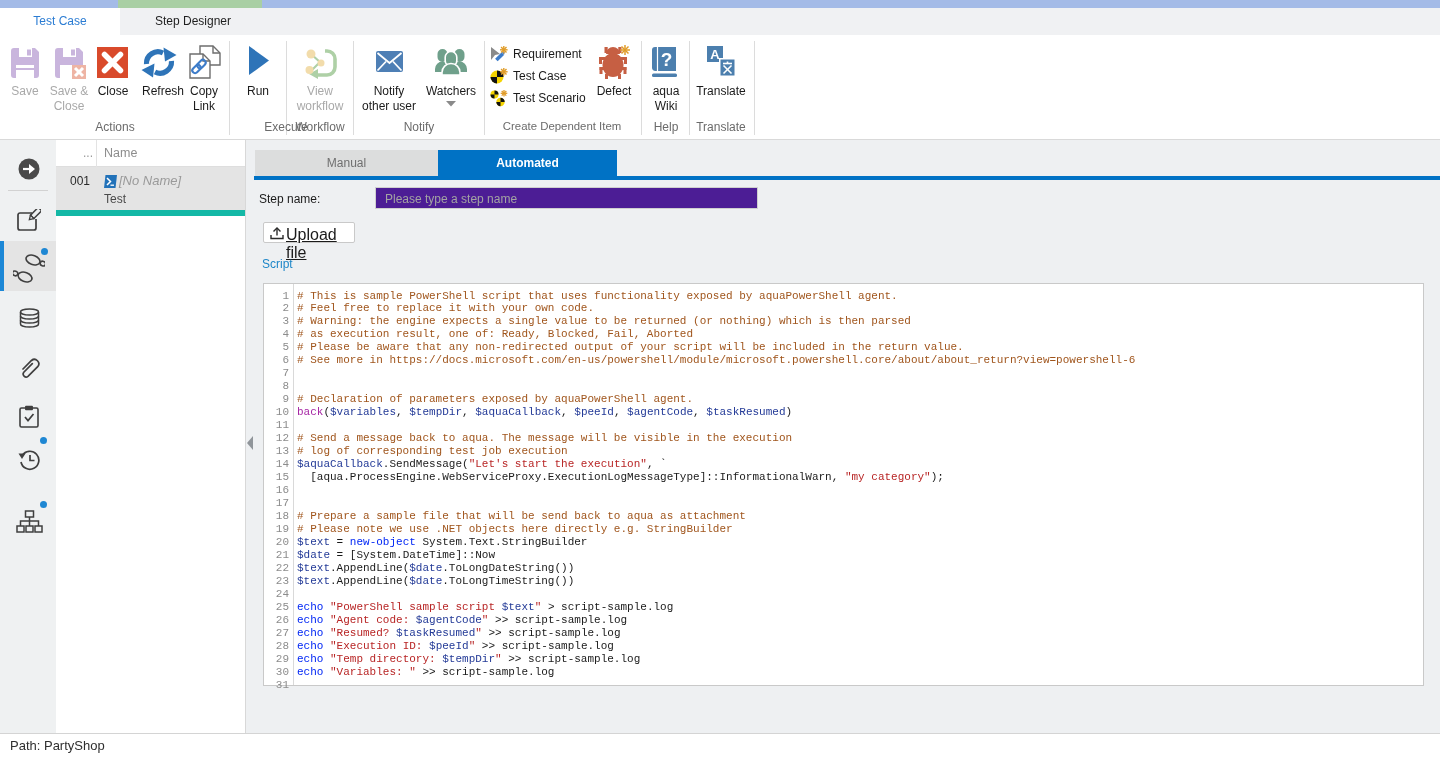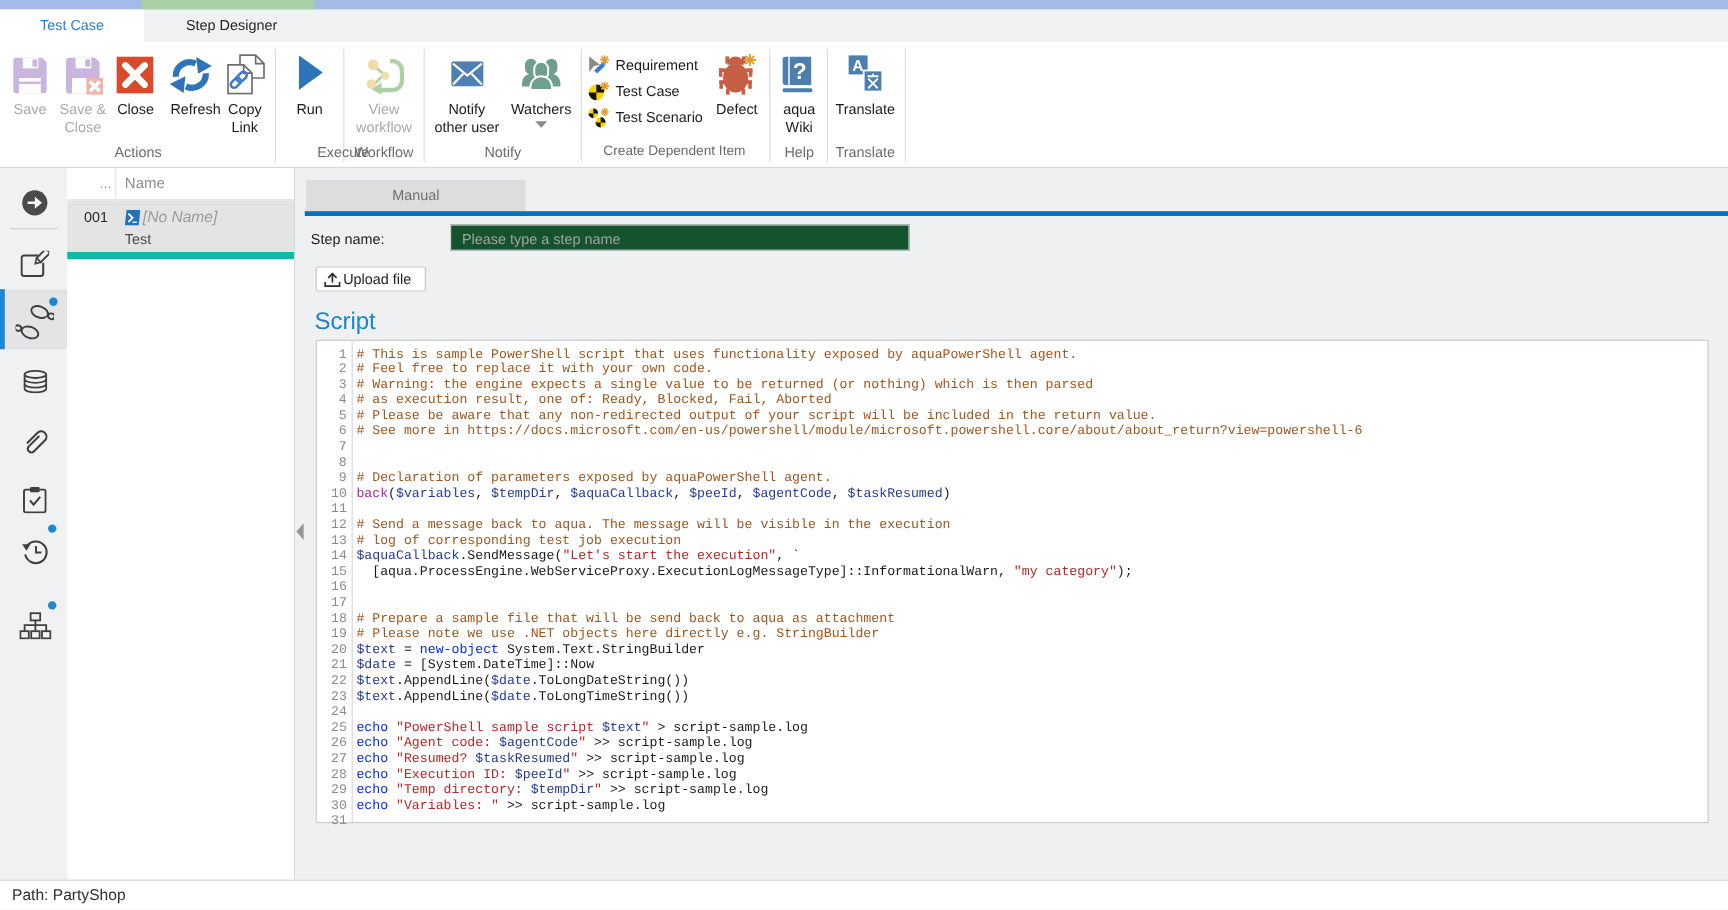--- a/index.html
+++ b/index.html
@@ -28,25 +28,25 @@
 #phead{left:0;top:0;width:189px;height:26px;border-bottom:1px solid #dedede;background:#fff;}
 #pcol{left:40px;top:0;width:1px;height:71px;background:#e3e3e3;}
 #prow{left:0;top:27px;width:189px;height:43px;background:#e4e4e4;border-bottom:6px solid #14b8a6;}
 
 #content{left:246px;top:0;width:1420px;height:593px;background:#eef0f2;}
 .tab{position:absolute;top:10px;height:26px;font-size:12px;text-align:center;line-height:26px;}
 #tabman{left:9px;width:183px;background:#dcdddd;color:#6f6f6f;}
 #tabauto{left:192px;width:179px;background:#0072c5;color:#fff;font-weight:bold;}
 #tabline{left:8px;top:36px;width:1186px;height:4px;background:#0072c5;}
 #steplbl{left:13px;top:52px;font-size:12px;color:#1b1b1b;}
-#stepinput{left:129px;top:47px;width:383px;height:22px;background:#14532d;border:1px solid #cfcfcf;box-sizing:border-box;}
+#stepinput{left:129px;top:47px;width:383px;height:22px;background:#4c1d95;border:1px solid #cfcfcf;box-sizing:border-box;}
 #stepinput span{position:absolute;left:9px;top:4px;font-size:12px;color:#a3a3a3;}
 #upload{left:17px;top:82px;width:92px;height:21px;background:#fff;border:1px solid #c9c9c9;box-sizing:border-box;border-radius:2px;}
-#upload span{position:absolute;left:22px;top:3px;font-size:12px;color:#1b1b1b;}
-#script{left:16px;top:117px;font-size:20px;color:#1d86c8;}
+#upload span{position:absolute;left:22px;top:3px;font-size:16px;color:#1b1b1b;text-decoration:underline;}
+#script{left:16px;top:117px;font-size:12px;color:#1d86c8;}
 #editor{left:17px;top:143px;width:1161px;height:403px;background:#fff;border:1px solid #c9c9c9;box-sizing:border-box;}
 #lnum{position:absolute;left:0;top:0;width:29px;height:401px;border-right:1px solid #d9d9d9;}
 pre{margin:0;font-family:"Liberation Mono",monospace;font-size:11px;line-height:12.97px;}
 #lnum pre{position:absolute;right:4px;top:5.5px;text-align:right;color:#8c8c8c;}
 #code{position:absolute;left:33px;top:5.5px;right:0;overflow:hidden;height:396px;}
 #code pre{color:#1a1a1a;}
 .c{color:#a0551c;}
 .k{color:#0026f5;}
 .v{color:#233a97;}
 .s{color:#b82525;}
@@ -353,20 +353,21 @@
         <path d="M1.5 0 h11.5 l-1.5 13 h-11.5 z" fill="#2272b9"></path>
         <path d="M3 3 l3.5 3.5 l-3.5 3.5" stroke="#fff" stroke-width="1.5" fill="none"></path>
         <line x1="6.5" y1="10.2" x2="10" y2="10.2" stroke="#fff" stroke-width="1.3"></line>
       </svg>
       <span style="position:absolute;left:63px;top:6px;font-size:13px;font-style:italic;color:#9a9a9a;">[No Name]</span>
       <span style="position:absolute;left:48px;top:25px;font-size:12px;color:#4a4a4a;">Test</span>
     </div>
   </div>
   <div id="content" class="abs">
     <div id="tabman" class="tab">Manual</div>
+    <div id="tabauto" class="tab">Automated</div>
     <div id="tabline" class="abs"></div>
     <div id="steplbl" class="abs">Step name:</div>
     <div id="stepinput" class="abs">
         <span>Please type a step name</span>
       </div>
     <div id="upload" class="abs">
         <svg style="position:absolute;left:6px;top:3px;" width="14" height="14" viewBox="0 0 14 14">
           <g stroke="#2b2b2b" stroke-width="1.4" fill="none">
             <path d="M3.5 5.5 L7 2 L10.5 5.5"></path>
             <line x1="7" y1="2" x2="7" y2="9.5"></line>

